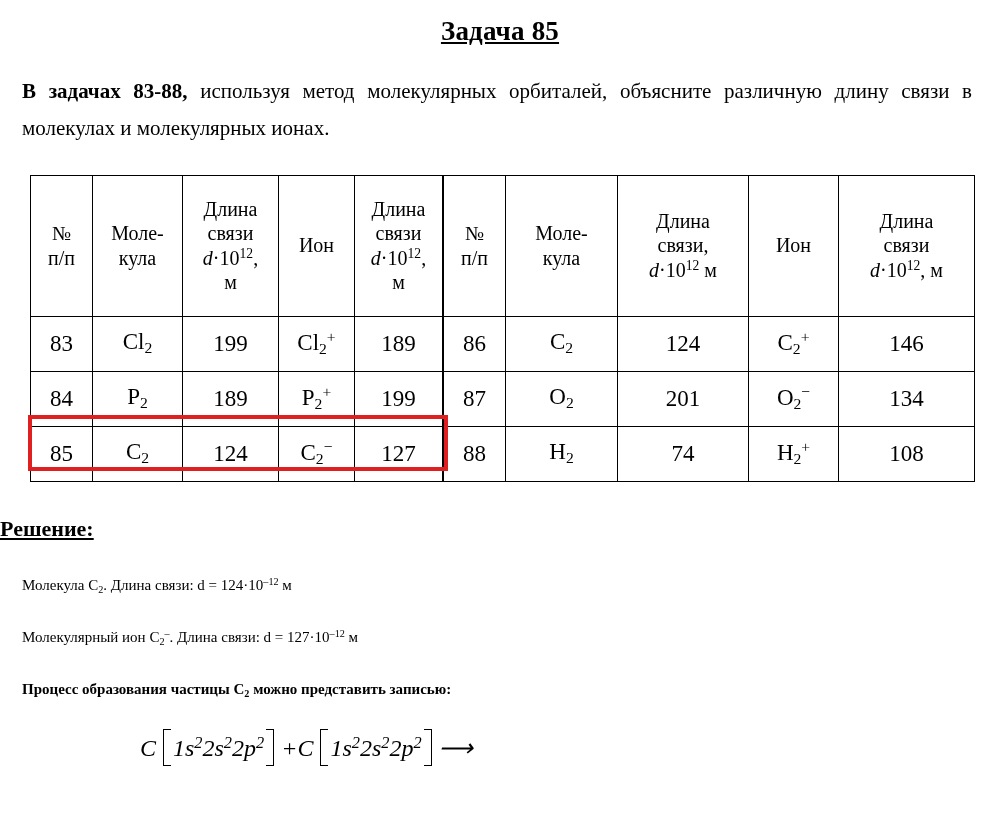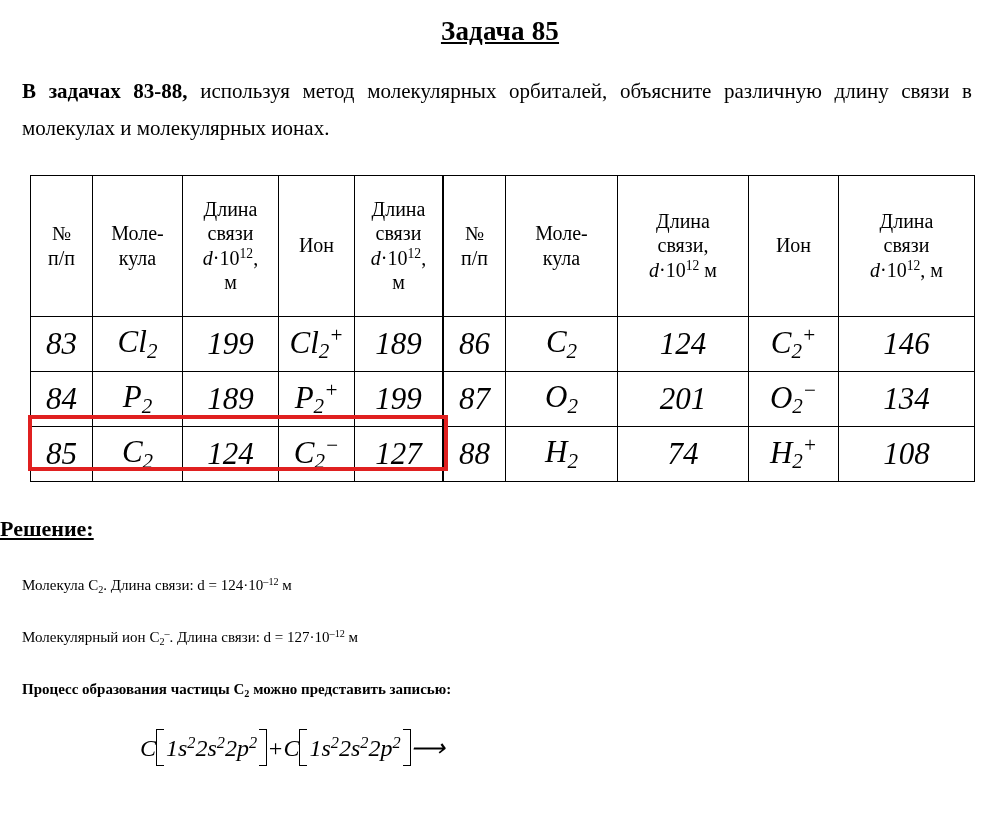--- a/index.html
+++ b/index.html
@@ -76,22 +76,21 @@
   .tr2 col.c5 { width: 136px; }
 
   .hdr td {
     height: 136px;
     line-height: 1.22;
     font-size: 20px;
     padding: 4px 2px;
   }
   .body-row td {
     height: 50px;
-    font-size: 31px;
-    font-style: italic;
+    font-size: 23px;
   }
   sub { font-size: 0.68em; vertical-align: -0.28em; }
   sup { font-size: 0.68em; vertical-align: 0.5em; }
   .ital { font-style: italic; }
   .highlight-box {
     position: absolute;
     border: 4px solid #e02020;
     box-sizing: border-box;
     pointer-events: none;
   }
@@ -111,21 +110,21 @@
   .formula {
     margin: 34px 0 0 140px;
     font-size: 24px;
     font-style: italic;
     white-space: nowrap;
   }
   .brk {
     display: inline-block;
     position: relative;
     padding: 0 10px;
-    margin: 0 0;
+    margin: 0 7px;
   }
   .brk::before, .brk::after {
     content: "";
     position: absolute;
     top: -4px;
     bottom: -4px;
     width: 7px;
     border-top: 1.6px solid #000;
     border-bottom: 1.6px solid #000;
   }

